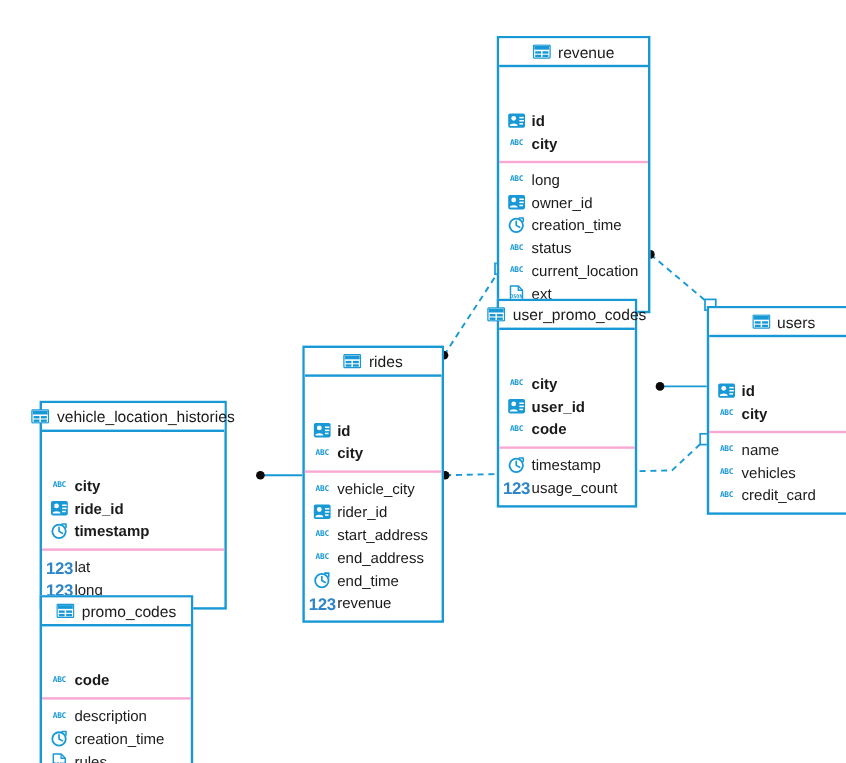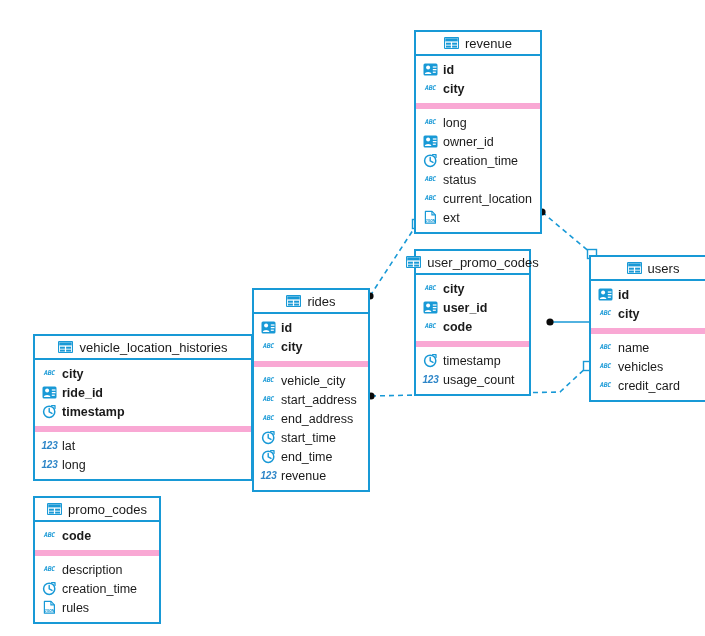--- a/index.html
+++ b/index.html
@@ -26,42 +26,42 @@
     gap:6px;
     border-bottom:2px solid #1899D6;
     background:#ffffff;
     box-sizing:border-box;
     padding:0 6px;
   }
   .tbl-title{
     font-size:13px;color:#1a1a1a;white-space:nowrap;letter-spacing:0;
   }
   .sec{padding:4px 0 5px 0;box-sizing:border-box;}
-  .sec.pk{border-bottom:6px solid #f9a8d4;}
+  .sec.pk{border-bottom:2px solid #f9a8d4;margin-top:31px;}
   .fld{
     display:flex;align-items:center;gap:5px;
     height:19px;padding:0 7px;
     font-size:12.5px;color:#1a1a1a;white-space:nowrap;
   }
   .fld.bold{font-weight:bold;}
 
   
   .ico{
     width:15px;height:15px;flex:0 0 15px;
-    display:inline-flex;align-items:center;justify-content:center;font-style:italic;
+    display:inline-flex;align-items:center;justify-content:center;
   }
   .ico svg{display:block;}
   .ico-abc{
     font-family:"DejaVu Sans Mono","Liberation Mono",monospace;
     font-size:7px;font-weight:bold;color:#1899D6;letter-spacing:-0.2px;
     line-height:1;
   }
   .ico-123{
     font-family:"Liberation Sans","DejaVu Sans",sans-serif;
-    font-size:10px;font-weight:bold;color:#2E86C8;letter-spacing:-0.3px;
+    font-size:14px;font-weight:bold;color:#2E86C8;letter-spacing:-0.3px;
     line-height:1;
   }
 </style>
 </head>
 <body>
 
 <div id="canvas">
 
   <svg id="wires" viewBox="0 0 705 636" xmlns="http://www.w3.org/2000/svg">
       <g>
@@ -304,140 +304,143 @@
           <span class="ico ico-abc" style="font-size: 6.5px;">ABC</span>
           <span>city</span>
         </div>
       </div>
       <div class="sec">
         <div class="fld">
           <span class="ico ico-abc" style="font-size: 6.5px;">ABC</span>
           <span>vehicle_city</span>
         </div>
         <div class="fld">
+          <span class="ico">
+            <svg width="15" height="13" viewBox="0 0 15 13">
+              <rect x="0.5" y="0.5" width="14" height="12" rx="1.5" fill="#1899D6"></rect>
+              <circle cx="5.1" cy="4.6" r="2.0" fill="#fff"></circle>
+              <path d="M1.8 11 C1.8 8.3 8.4 8.3 8.4 11 Z" fill="#fff"></path>
+              <rect x="9.8" y="3.4" width="3.7" height="1.25" fill="#fff"></rect>
+              <rect x="9.8" y="6.0" width="3.7" height="1.25" fill="#fff"></rect>
+              <rect x="9.8" y="8.6" width="3.0" height="1.25" fill="#fff"></rect>
+            </svg>
+          </span>
+          <span>rider_id</span>
+        </div>
+        <div class="fld">
           <span class="ico ico-abc" style="font-size: 6.5px;">ABC</span>
           <span>start_address</span>
         </div>
         <div class="fld">
           <span class="ico ico-abc" style="font-size: 6.5px;">ABC</span>
           <span>end_address</span>
         </div>
         <div class="fld">
           <span class="ico">
             <svg width="15" height="15" viewBox="0 0 15 15">
               <circle cx="7.2" cy="7.8" r="5.6" fill="none" stroke="#1899D6" stroke-width="1.5"></circle>
               <path d="M7.2 4.4 L7.2 7.8 L10.0 9.4" fill="none" stroke="#1899D6" stroke-width="1.4" stroke-linecap="round"></path>
               <path d="M9.6 1.6 L13.0 1.6 L13.0 4.6" fill="none" stroke="#1899D6" stroke-width="1.3" stroke-linecap="round" stroke-linejoin="round"></path>
             </svg>
           </span>
-          <span>start_time</span>
-        </div>
-        <div class="fld">
+          <span>end_time</span>
+        </div>
+        <div class="fld">
+          <span class="ico ico-123">123</span>
+          <span>revenue</span>
+        </div>
+      </div>
+    </div>
+    <div class="tbl" style="left: 33px; top: 334px; width: 156px;">
+      <div class="tbl-head">
+        <span class="ico">
+          <svg width="15" height="12" viewBox="0 0 15 12">
+            <rect x="0.5" y="0.5" width="14" height="11" rx="1" fill="#fff" stroke="#1899D6" stroke-width="1.2"></rect>
+            <rect x="1.3" y="1.3" width="12.4" height="3.1" fill="#1899D6"></rect>
+            <rect x="2.0" y="5.7" width="4.9" height="2.0" fill="#1899D6"></rect>
+            <rect x="8.1" y="5.7" width="4.9" height="2.0" fill="#1899D6"></rect>
+            <rect x="2.0" y="8.6" width="4.9" height="2.0" fill="#1899D6"></rect>
+            <rect x="8.1" y="8.6" width="4.9" height="2.0" fill="#1899D6"></rect>
+          </svg>
+        </span>
+        <span class="tbl-title">vehicle_location_histories</span>
+      </div>
+      <div class="sec pk">
+        <div class="fld bold">
+          <span class="ico ico-abc" style="font-size: 6.5px;">ABC</span>
+          <span>city</span>
+        </div>
+        <div class="fld bold">
+          <span class="ico">
+            <svg width="15" height="13" viewBox="0 0 15 13">
+              <rect x="0.5" y="0.5" width="14" height="12" rx="1.5" fill="#1899D6"></rect>
+              <circle cx="5.1" cy="4.6" r="2.0" fill="#fff"></circle>
+              <path d="M1.8 11 C1.8 8.3 8.4 8.3 8.4 11 Z" fill="#fff"></path>
+              <rect x="9.8" y="3.4" width="3.7" height="1.25" fill="#fff"></rect>
+              <rect x="9.8" y="6.0" width="3.7" height="1.25" fill="#fff"></rect>
+              <rect x="9.8" y="8.6" width="3.0" height="1.25" fill="#fff"></rect>
+            </svg>
+          </span>
+          <span>ride_id</span>
+        </div>
+        <div class="fld bold">
           <span class="ico">
             <svg width="15" height="15" viewBox="0 0 15 15">
               <circle cx="7.2" cy="7.8" r="5.6" fill="none" stroke="#1899D6" stroke-width="1.5"></circle>
               <path d="M7.2 4.4 L7.2 7.8 L10.0 9.4" fill="none" stroke="#1899D6" stroke-width="1.4" stroke-linecap="round"></path>
               <path d="M9.6 1.6 L13.0 1.6 L13.0 4.6" fill="none" stroke="#1899D6" stroke-width="1.3" stroke-linecap="round" stroke-linejoin="round"></path>
             </svg>
           </span>
-          <span>end_time</span>
-        </div>
+          <span>timestamp</span>
+        </div>
+      </div>
+      <div class="sec">
         <div class="fld">
           <span class="ico ico-123">123</span>
-          <span>revenue</span>
-        </div>
-      </div>
-    </div>
-    <div class="tbl" style="left: 33px; top: 334px; width: 220px;">
-      <div class="tbl-head">
-        <span class="ico">
-          <svg width="15" height="12" viewBox="0 0 15 12">
-            <rect x="0.5" y="0.5" width="14" height="11" rx="1" fill="#fff" stroke="#1899D6" stroke-width="1.2"></rect>
-            <rect x="1.3" y="1.3" width="12.4" height="3.1" fill="#1899D6"></rect>
-            <rect x="2.0" y="5.7" width="4.9" height="2.0" fill="#1899D6"></rect>
-            <rect x="8.1" y="5.7" width="4.9" height="2.0" fill="#1899D6"></rect>
-            <rect x="2.0" y="8.6" width="4.9" height="2.0" fill="#1899D6"></rect>
-            <rect x="8.1" y="8.6" width="4.9" height="2.0" fill="#1899D6"></rect>
-          </svg>
-        </span>
-        <span class="tbl-title">vehicle_location_histories</span>
-      </div>
-      <div class="sec pk">
-        <div class="fld bold">
-          <span class="ico ico-abc" style="font-size: 6.5px;">ABC</span>
-          <span>city</span>
-        </div>
-        <div class="fld bold">
-          <span class="ico">
-            <svg width="15" height="13" viewBox="0 0 15 13">
-              <rect x="0.5" y="0.5" width="14" height="12" rx="1.5" fill="#1899D6"></rect>
-              <circle cx="5.1" cy="4.6" r="2.0" fill="#fff"></circle>
-              <path d="M1.8 11 C1.8 8.3 8.4 8.3 8.4 11 Z" fill="#fff"></path>
-              <rect x="9.8" y="3.4" width="3.7" height="1.25" fill="#fff"></rect>
-              <rect x="9.8" y="6.0" width="3.7" height="1.25" fill="#fff"></rect>
-              <rect x="9.8" y="8.6" width="3.0" height="1.25" fill="#fff"></rect>
-            </svg>
-          </span>
-          <span>ride_id</span>
-        </div>
-        <div class="fld bold">
+          <span>lat</span>
+        </div>
+        <div class="fld">
+          <span class="ico ico-123">123</span>
+          <span>long</span>
+        </div>
+      </div>
+    </div>
+    <div class="tbl" style="left: 33px; top: 496px; width: 128px;">
+      <div class="tbl-head">
+        <span class="ico">
+          <svg width="15" height="12" viewBox="0 0 15 12">
+            <rect x="0.5" y="0.5" width="14" height="11" rx="1" fill="#fff" stroke="#1899D6" stroke-width="1.2"></rect>
+            <rect x="1.3" y="1.3" width="12.4" height="3.1" fill="#1899D6"></rect>
+            <rect x="2.0" y="5.7" width="4.9" height="2.0" fill="#1899D6"></rect>
+            <rect x="8.1" y="5.7" width="4.9" height="2.0" fill="#1899D6"></rect>
+            <rect x="2.0" y="8.6" width="4.9" height="2.0" fill="#1899D6"></rect>
+            <rect x="8.1" y="8.6" width="4.9" height="2.0" fill="#1899D6"></rect>
+          </svg>
+        </span>
+        <span class="tbl-title">promo_codes</span>
+      </div>
+      <div class="sec pk">
+        <div class="fld bold">
+          <span class="ico ico-abc" style="font-size: 6.5px;">ABC</span>
+          <span>code</span>
+        </div>
+      </div>
+      <div class="sec">
+        <div class="fld">
+          <span class="ico ico-abc" style="font-size: 6.5px;">ABC</span>
+          <span>description</span>
+        </div>
+        <div class="fld">
           <span class="ico">
             <svg width="15" height="15" viewBox="0 0 15 15">
               <circle cx="7.2" cy="7.8" r="5.6" fill="none" stroke="#1899D6" stroke-width="1.5"></circle>
               <path d="M7.2 4.4 L7.2 7.8 L10.0 9.4" fill="none" stroke="#1899D6" stroke-width="1.4" stroke-linecap="round"></path>
               <path d="M9.6 1.6 L13.0 1.6 L13.0 4.6" fill="none" stroke="#1899D6" stroke-width="1.3" stroke-linecap="round" stroke-linejoin="round"></path>
             </svg>
           </span>
-          <span>timestamp</span>
-        </div>
-      </div>
-      <div class="sec">
-        <div class="fld">
-          <span class="ico ico-123">123</span>
-          <span>lat</span>
-        </div>
-        <div class="fld">
-          <span class="ico ico-123">123</span>
-          <span>long</span>
-        </div>
-      </div>
-    </div>
-    <div class="tbl" style="left: 33px; top: 496px; width: 128px;">
-      <div class="tbl-head">
-        <span class="ico">
-          <svg width="15" height="12" viewBox="0 0 15 12">
-            <rect x="0.5" y="0.5" width="14" height="11" rx="1" fill="#fff" stroke="#1899D6" stroke-width="1.2"></rect>
-            <rect x="1.3" y="1.3" width="12.4" height="3.1" fill="#1899D6"></rect>
-            <rect x="2.0" y="5.7" width="4.9" height="2.0" fill="#1899D6"></rect>
-            <rect x="8.1" y="5.7" width="4.9" height="2.0" fill="#1899D6"></rect>
-            <rect x="2.0" y="8.6" width="4.9" height="2.0" fill="#1899D6"></rect>
-            <rect x="8.1" y="8.6" width="4.9" height="2.0" fill="#1899D6"></rect>
-          </svg>
-        </span>
-        <span class="tbl-title">promo_codes</span>
-      </div>
-      <div class="sec pk">
-        <div class="fld bold">
-          <span class="ico ico-abc" style="font-size: 6.5px;">ABC</span>
-          <span>code</span>
-        </div>
-      </div>
-      <div class="sec">
-        <div class="fld">
-          <span class="ico ico-abc" style="font-size: 6.5px;">ABC</span>
-          <span>description</span>
-        </div>
-        <div class="fld">
-          <span class="ico">
-            <svg width="15" height="15" viewBox="0 0 15 15">
-              <circle cx="7.2" cy="7.8" r="5.6" fill="none" stroke="#1899D6" stroke-width="1.5"></circle>
-              <path d="M7.2 4.4 L7.2 7.8 L10.0 9.4" fill="none" stroke="#1899D6" stroke-width="1.4" stroke-linecap="round"></path>
-              <path d="M9.6 1.6 L13.0 1.6 L13.0 4.6" fill="none" stroke="#1899D6" stroke-width="1.3" stroke-linecap="round" stroke-linejoin="round"></path>
-            </svg>
-          </span>
           <span>creation_time</span>
         </div>
         <div class="fld">
           <span class="ico">
             <svg width="15" height="15" viewBox="0 0 15 15">
               <path d="M2.4 1.4 L9.0 1.4 L12.4 4.8 L12.4 13.2 L2.4 13.2 Z" fill="#fff" stroke="#1899D6" stroke-width="1.2" stroke-linejoin="round"></path>
               <path d="M8.9 1.5 L8.9 4.9 L12.3 4.9" fill="none" stroke="#1899D6" stroke-width="1.1"></path>
               <text x="7.3" y="11.6" font-size="4.2" font-family="DejaVu Sans Mono, monospace" font-weight="bold" fill="#1899D6" text-anchor="middle">JSON</text>
             </svg>
           </span>

